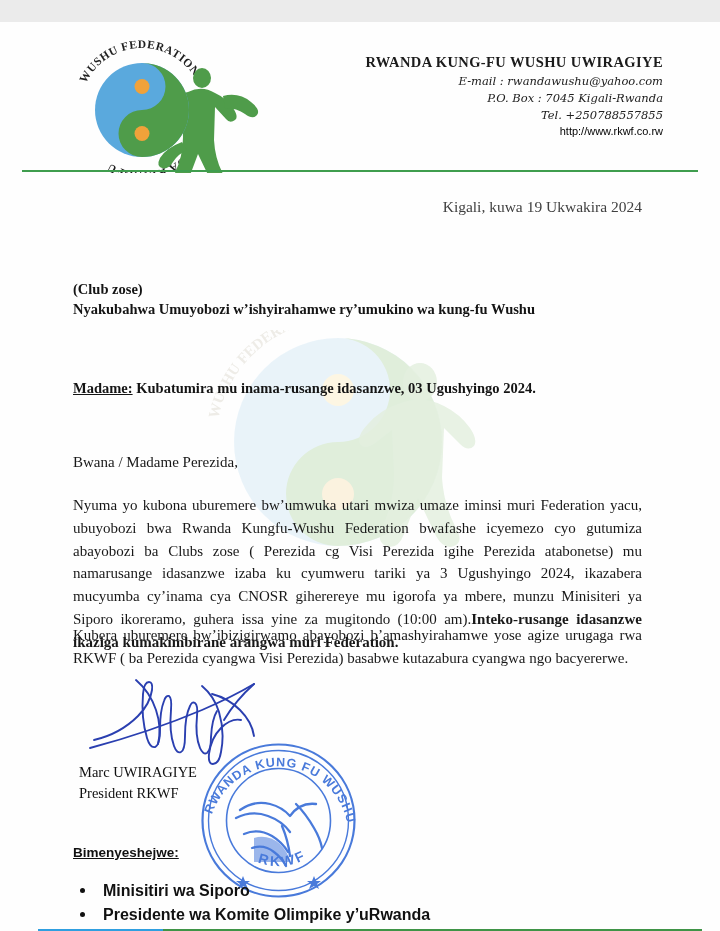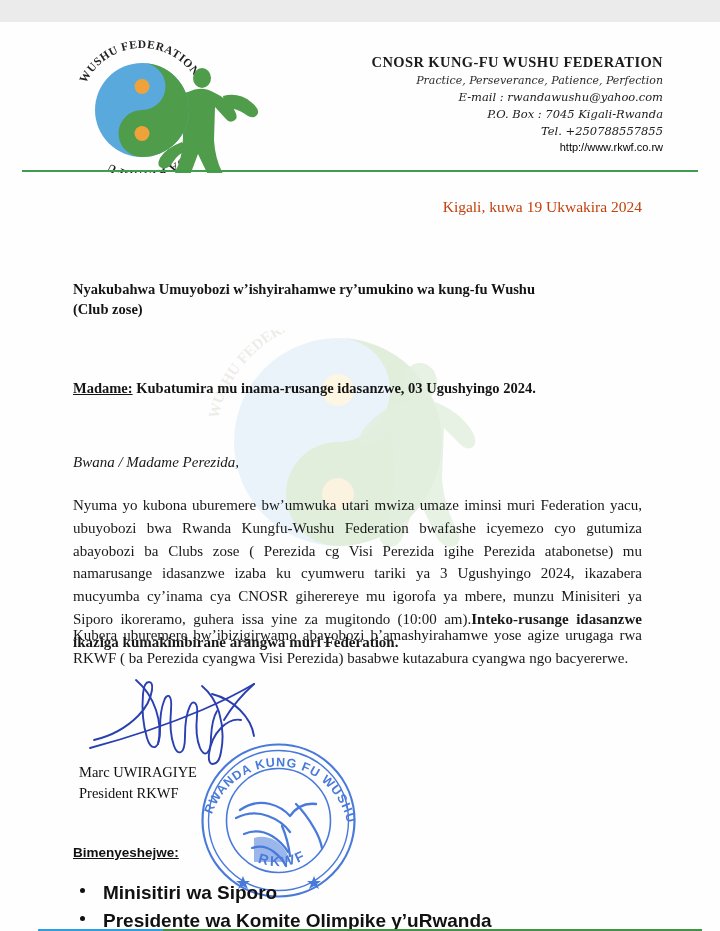--- a/index.html
+++ b/index.html
@@ -110,21 +110,21 @@
     position: absolute;
     left: 0; top: 0;
     width: 720px;
     z-index: 10;
   }
   .place-date {
     position: absolute;
     right: 78px;
     top: 176px;
     font-size: 15.5px;
-    color: #c2410c;
+    color: #404040;
   }
   .addressee {
     position: absolute;
     left: 73px;
     top: 258px;
     font-size: 14.5px;
     font-weight: bold;
     color: #141414;
     line-height: 1.35;
   }
@@ -136,21 +136,20 @@
     font-weight: bold;
     color: #141414;
   }
   .subject .u { text-decoration: underline; }
   .salutation {
     position: absolute;
     left: 73px;
     top: 432px;
     font-size: 15px;
     color: #181818;
-    font-style: italic;
   }
   .para {
     position: absolute;
     left: 73px;
     width: 569px;
     font-size: 15px;
     color: #181818;
     text-align: justify;
     line-height: 1.52;
   }
@@ -196,21 +195,21 @@
     font-family: "Liberation Sans", sans-serif;
   }
   .cc-title {
     font-size: 13.5px;
     font-weight: bold;
     color: #111;
     text-decoration: underline;
     margin-bottom: 22px;
   }
   .cc-item {
-    font-size: 19px;
+    font-size: 16px;
     font-weight: bold;
     color: #111;
     margin: 0 0 6px 22px;
     position: relative;
     padding-left: 8px;
   }
   .cc-item::before {
     content: "";
     position: absolute;
     left: -15px;
@@ -320,37 +319,36 @@
         </g>
 
         <circle cx="80" cy="72" r="47" fill="#5aa9dd"></circle>
         <path d="M80 25 A47 47 0 0 1 80 119 A23.5 23.5 0 0 1 80 72 A23.5 23.5 0 0 0 80 25 Z" fill="#4f9c4a"></path>
         <circle cx="80" cy="48.5" r="7.5" fill="#f0a23a"></circle>
         <circle cx="80" cy="95.5" r="7.5" fill="#f0a23a"></circle>
       </svg>
     </div>
 
     <div class="org-block">
-      <div class="org-name">CNOSR KUNG-FU WUSHU FEDERATION</div>
-      <div class="org-motto">Practice, Perseverance, Patience, Perfection</div>
+      <div class="org-name">RWANDA KUNG-FU WUSHU UWIRAGIYE</div>
       <div class="org-line">E-mail : rwandawushu@yahoo.com</div>
       <div class="org-line">P.O. Box : 7045 Kigali-Rwanda</div>
       <div class="org-line">Tel. +250788557855</div>
       <div class="org-url">http://www.rkwf.co.rw</div>
     </div>
 
     <div class="rule-green"></div>
 
     <div class="content">
 
       <div class="place-date">Kigali, kuwa 19 Ukwakira 2024</div>
 
       <div class="addressee">
+        <div>(Club zose)</div>
         <div>Nyakubahwa Umuyobozi w’ishyirahamwe ry’umukino wa kung-fu Wushu</div>
-        <div>(Club zose)</div>
       </div>
 
       <div class="subject">
         <span class="u">Madame:</span>
         <span>Kubatumira mu inama-rusange idasanzwe, 03 Ugushyingo 2024.</span>
       </div>
 
       <div class="salutation">Bwana / Madame Perezida,</div>
 
       <div class="para p1"><span>Nyuma yo kubona uburemere bw’umwuka utari mwiza umaze iminsi muri Federation yacu, ubuyobozi bwa Rwanda Kungfu-Wushu Federation bwafashe icyemezo cyo gutumiza abayobozi ba Clubs zose ( Perezida cg Visi Perezida igihe Perezida atabonetse) mu namarusange idasanzwe izaba ku cyumweru tariki ya 3 Ugushyingo 2024, ikazabera mucyumba cy’inama cya CNOSR giherereye mu igorofa ya mbere, munzu Minisiteri ya Siporo ikoreramo, guhera  issa yine za mugitondo (10:00 am).</span><b>Inteko-rusange idasanzwe ikaziga kumakimbirane arangwa muri Federation.</b></div>

